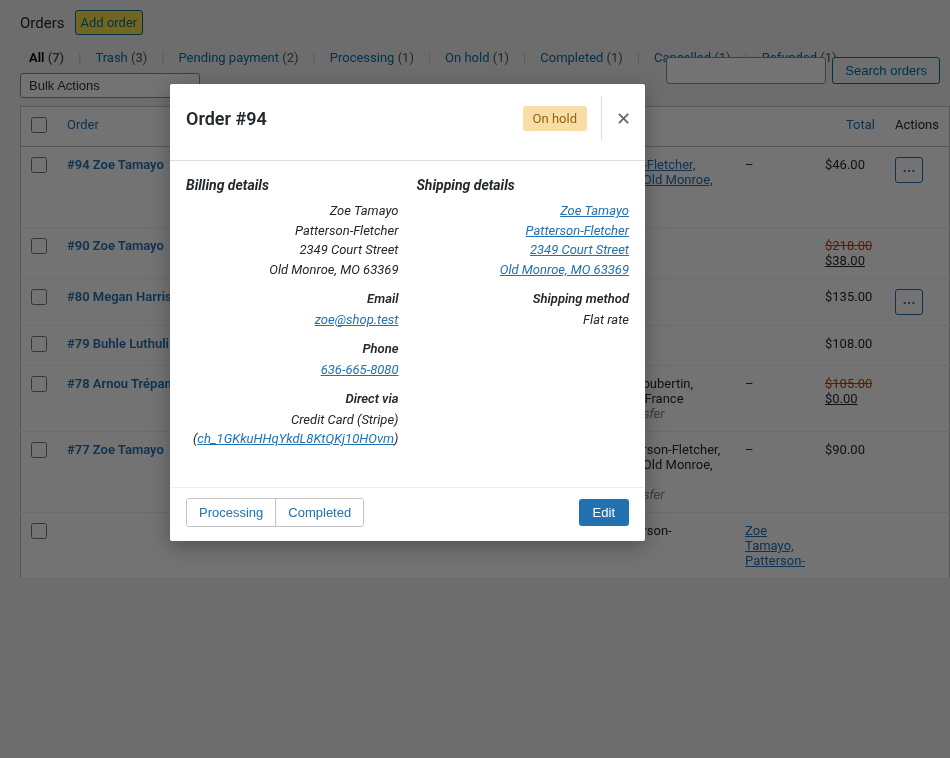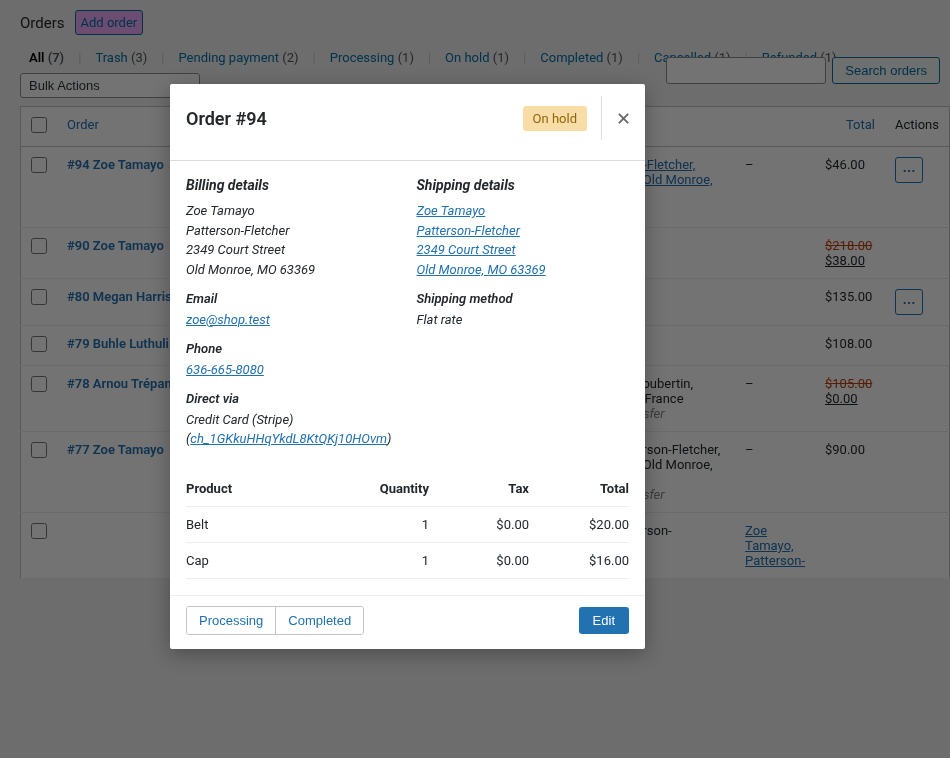--- a/index.html
+++ b/index.html
@@ -1,21 +1,21 @@
 <!DOCTYPE html>
 <html><head>
 <meta charset="utf-8">
 <style>
 * { box-sizing: border-box; margin: 0; padding: 0; }
 body { font-family: -apple-system, BlinkMacSystemFont, "Segoe UI", Roboto, sans-serif; font-size: 13px; color: #23282d; width: 950px; height: 758px; background: #f1f1f1; overflow: hidden; position: relative; }
 .page { padding: 10px 0 0 20px; }
 
 .page-header { display: flex; align-items: center; gap: 10px; margin-bottom: 15px; }
 .page-title { font-size: 15px; font-weight: 400; }
-.button-secondary { display: inline-block; padding: 4px 5px; border: 1px solid #0071a1; border-radius: 3px; color: #0071a1; background: #f0abfc; font-size: 13px; cursor: pointer; }
+.button-secondary { display: inline-block; padding: 4px 5px; border: 1px solid #0071a1; border-radius: 3px; color: #0071a1; background: #fde047; font-size: 13px; cursor: pointer; }
 
 .subsubsub { list-style: none; font-size: 13px; color: #646970; margin-bottom: 8px; display: flex; flex-wrap: wrap; align-items: center; }
 .subsubsub li { display: inline; margin-left: 9px; }
 .subsubsub a { color: #0073aa; text-decoration: none; }
 .subsubsub .current { color: #000; font-weight: 600; }
 .subsubsub .sep { padding: 0 5px; color: #ccc; }
 .subsubsub .count { color: #50575e; }
 
 .tablenav { display: flex; justify-content: space-between; align-items: center; margin-bottom: 8px; }
 .bulk-select { border: 1px solid #8c8f94; border-radius: 3px; background: #fff; padding: 4px 24px 4px 8px; font-size: 13px; color: #2c3338; appearance: none; background-image: linear-gradient(45deg, transparent 50%, #555 50%), linear-gradient(135deg, #555 50%, transparent 50%); background-position: calc(100% - 14px) 11px, calc(100% - 9px) 11px; background-size: 5px 5px; background-repeat: no-repeat; min-width: 180px; }
@@ -44,21 +44,21 @@
 .overlay { position: absolute; inset: 0; background: rgba(0,0,0,0.55); }
 
 .modal { position: absolute; left: 170px; top: 84px; width: 475px; background: #fff; border-radius: 2px; box-shadow: 0 5px 20px rgba(0,0,0,.3); overflow: hidden; }
 .modal-header { display: flex; align-items: center; padding: 12px 0 20px 16px; border-bottom: 1px solid #ddd; }
 .modal-title { font-size: 18px; font-weight: 600; flex: 1; }
 .modal-status { background: #f8dda7; color: #94660c; padding: 5px 10px; border-radius: 3px; font-size: 13px; margin-right: 14px; }
 .modal-close { width: 44px; height: 44px; border-left: 1px solid #ddd; display: flex; align-items: center; justify-content: center; color: #666; font-size: 18px; cursor: pointer; }
 .modal-body { padding: 16px; }
 .details-grid { display: grid; grid-template-columns: 1fr 1fr; gap: 12px 18px; margin-bottom: 12px; font-style: italic; }
 .details-grid h3 { font-size: 14px; font-weight: 700; margin-bottom: 8px; }
-.details-grid .block { font-size: 13px; line-height: 1.5; margin-bottom: 10px; }
+.details-grid .block { font-size: 13px; line-height: 1.5; margin-bottom: 10px; text-align: right; }
 .details-grid .block .lbl { font-weight: 600; display: block; margin-bottom: 1px; }
 .details-grid .link { color: #2271b1; text-decoration: underline; }
 
 .items-table { width: 100%; border-collapse: collapse; font-size: 13px; }
 .items-table th, .items-table td { padding: 10px 0; text-align: right; }
 .items-table th:first-child, .items-table td:first-child { text-align: left; }
 .items-table thead th { font-weight: 700; border-bottom: 1px solid #eee; }
 .items-table tbody td { border-bottom: 1px solid #eee; }
 
 .modal-footer { display: flex; align-items: center; padding: 10px 16px 14px; border-top: 1px solid #eee; }
@@ -246,44 +246,20 @@
           <a class="link">2349 Court Street</a><br>
           <a class="link">Old Monroe, MO 63369</a>
         </div>
         <div class="block">
           <span class="lbl">Shipping method</span>
           <span>Flat rate</span>
         </div>
       </div>
     </div>
 
-    <table class="items-table">
-      <thead>
-        <tr>
-          <th>Product</th>
-          <th style="width:80px">Quantity</th>
-          <th style="width:100px">Tax</th>
-          <th style="width:100px">Total</th>
-        </tr>
-      </thead>
-      <tbody id="items-body">
-          <tr>
-            <td>Belt</td>
-            <td>1</td>
-            <td>$0.00</td>
-            <td>$20.00</td>
-          </tr>
-          <tr>
-            <td>Cap</td>
-            <td>1</td>
-            <td>$0.00</td>
-            <td>$16.00</td>
-          </tr>
-        </tbody>
-    </table>
   </div>
   <div class="modal-footer">
     <div class="btn-group">
       <button>Processing</button>
       <button>Completed</button>
     </div>
     <div class="spacer"></div>
     <button class="btn-primary">Edit</button>
   </div>
 </div>

